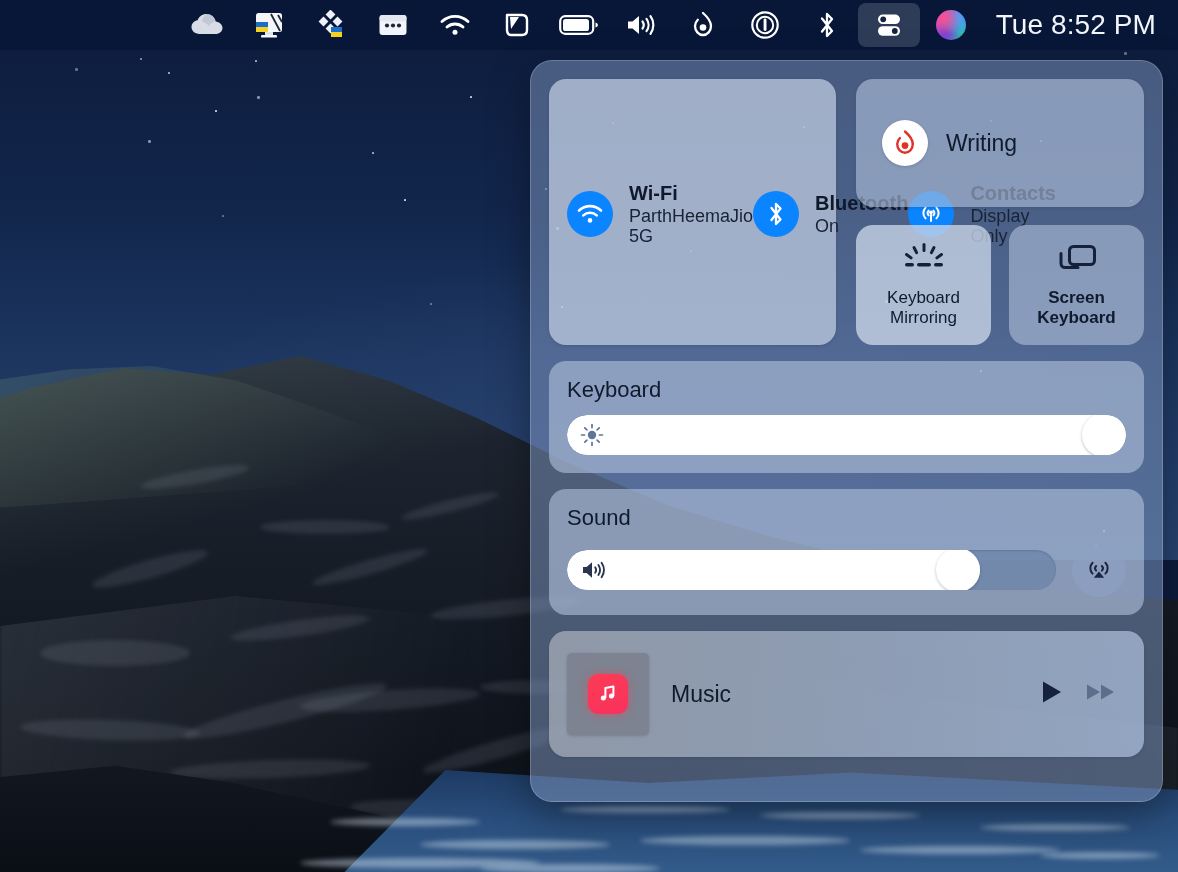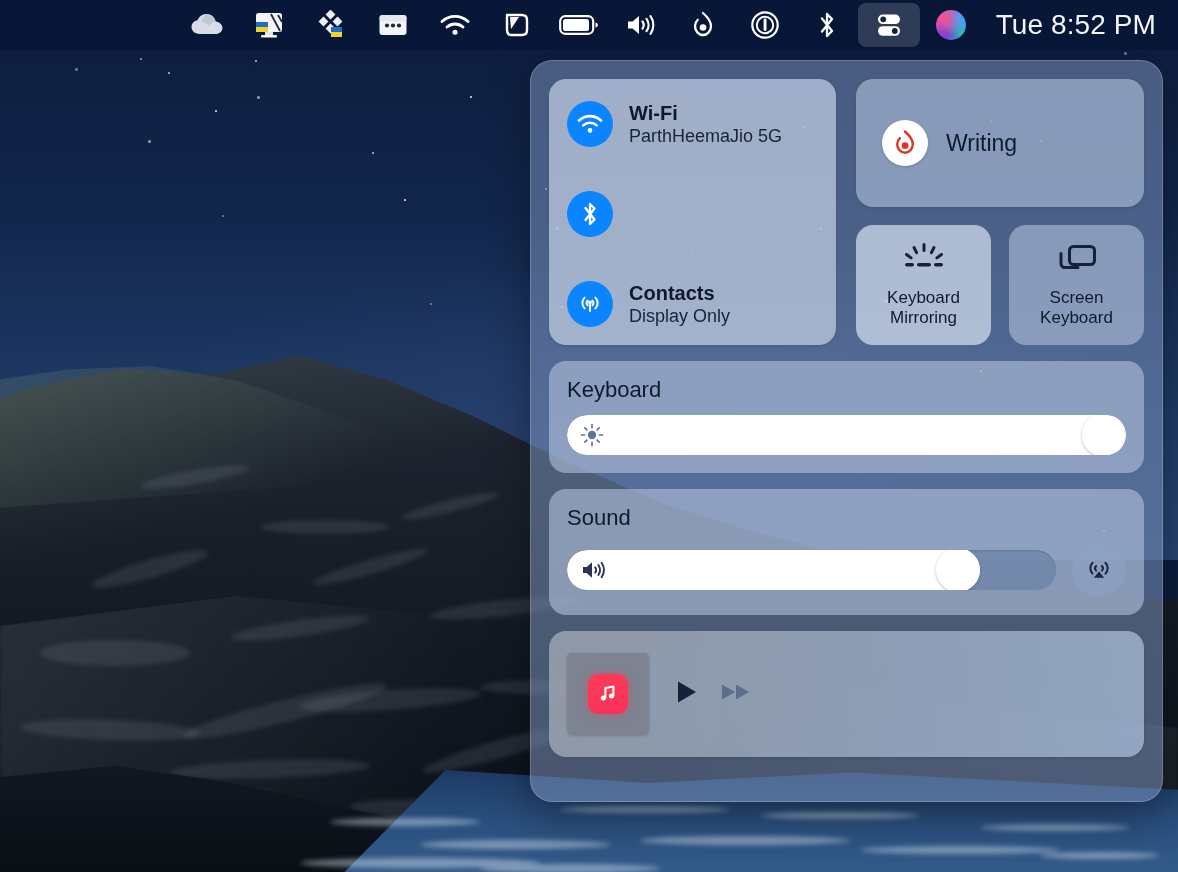--- a/index.html
+++ b/index.html
@@ -111,21 +111,21 @@
 
   .card {
     background:rgba(198,210,230,.70);
     border-radius:17px;
     box-shadow:0 1px 3px rgba(20,35,60,.16);
   }
 
   
   .conn-card {
     width:287px; padding:22px 18px 18px 18px;
-    display:flex; flex-direction:column; justify-content:space-between;
+    display:flex; flex-direction:row; justify-content:space-between;
   }
   .conn-row { display:flex; align-items:center; gap:16px; }
   .conn-icon {
     width:46px; height:46px; border-radius:50%;
     background:#0a84ff; flex:0 0 46px;
     display:flex; align-items:center; justify-content:center;
   }
   .conn-text { display:flex; flex-direction:column; line-height:1.12; }
   .conn-title { font-size:20px; font-weight:bold; color:#10182b; }
   .conn-sub { font-size:18px; color:#1a2336; margin-top:2px; }
@@ -143,21 +143,21 @@
   }
   .focus-label { font-size:23px; color:#101a2d; }
 
   .tiles { flex:1; display:flex; gap:18px; }
   .tile {
     flex:1; border-radius:17px;
     display:flex; flex-direction:column; align-items:center; justify-content:center;
     gap:12px; padding:8px 6px;
   }
   .tile-bright { background:rgba(203,214,232,.78); }
-  .tile-dim { background:rgba(176,192,218,.60); }
+  .tile-dim { background:rgba(176,192,218,.60);font-weight:bold; }
   .tile-label {
     font-size:17px; color:#101a2d; text-align:center; line-height:1.18;
   }
 
   
   .sec {
     background:rgba(176,192,218,.62);
     border-radius:17px; padding:16px 18px 18px 18px;
   }
   .sec-title { font-size:22px; color:#101a2d; margin-bottom:12px; }
@@ -423,20 +423,24 @@
           <span class="conn-sub">ParthHeemaJio 5G</span>
         </div>
       </div>
 
       <div class="conn-row">
         <div class="conn-icon">
           <svg width="18" height="26" viewBox="0 0 18 26">
             <path d="M4.5 7 L13.5 18.5 L9 23 V3 L13.5 7.5 L4.5 19" fill="none" stroke="#ffffff" stroke-width="2.3" stroke-linecap="round" stroke-linejoin="round"></path>
           </svg>
         </div>
+        <div class="conn-text">
+          <span class="conn-title">Bluetooth</span>
+          <span class="conn-sub">On</span>
+        </div>
       </div>
 
       <div class="conn-row">
         <div class="conn-icon">
           <svg width="28" height="28" viewBox="0 0 28 28">
             <g fill="none" stroke="#ffffff" stroke-width="2" stroke-linecap="round">
               <path d="M8.6 18.4a7.6 7.6 0 0 1 0-10.8"></path>
               <path d="M19.4 7.6a7.6 7.6 0 0 1 0 10.8"></path>
               <path d="M11.6 15.4a3.4 3.4 0 0 1 0-4.8"></path>
               <path d="M16.4 10.6a3.4 3.4 0 0 1 0 4.8"></path>
@@ -559,20 +563,21 @@
   <div class="np-card">
     <div class="np-art">
       <div class="np-appicon">
         <svg width="22" height="22" viewBox="0 0 22 22">
           <path d="M8.4 14.6V5.1l8-1.7v9.4" fill="none" stroke="#ffffff" stroke-width="2" stroke-linecap="round" stroke-linejoin="round"></path>
           <circle cx="6.3" cy="14.9" r="2.5" fill="#ffffff"></circle>
           <circle cx="14.4" cy="13" r="2.5" fill="#ffffff"></circle>
         </svg>
       </div>
     </div>
+    <div class="np-title">Music</div>
     <div class="np-ctrls">
       <div>
         <svg width="30" height="30" viewBox="0 0 30 30">
           <path d="M7 4.5 L25 15 L7 25.5 z" fill="#16223c"></path>
         </svg>
       </div>
       <div>
         <svg width="34" height="30" viewBox="0 0 34 30">
           <path d="M3 7.5 L16 15 L3 22.5 z" fill="#5c6e8c"></path>
           <path d="M17 7.5 L30 15 L17 22.5 z" fill="#5c6e8c"></path>

